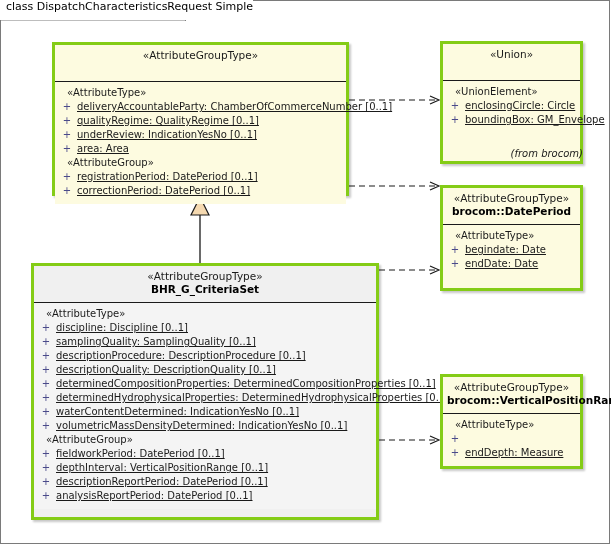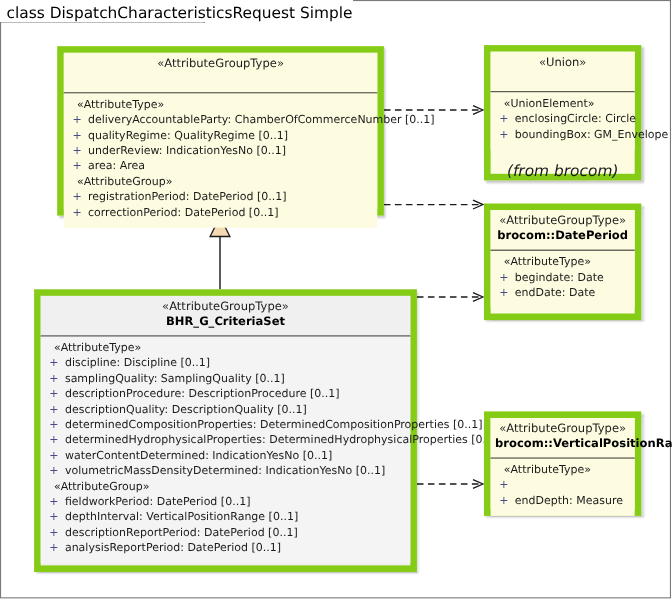--- a/index.html
+++ b/index.html
@@ -25,37 +25,37 @@
     border: 1px solid #7a7a7a;
     box-sizing: border-box;
     pointer-events: none;
   }
   .frame-tab {
     position: absolute;
     left: 0; top: 0;
     height: 20px;
     padding: 0 0 0 6px;
     display: flex;
-    align-items: flex-end;
-    font-size: 14px;
+    align-items: flex-start;
+    font-size: 11px;
     color: #000000;
     background: #ffffff;
     white-space: nowrap;
     box-sizing: border-box;
   }
   .frame-tab-shape {
     position: absolute;
     left: 0; top: 0;
     width: 210px; height: 21px;
   }
   
   .cls {
     position: absolute;
     box-sizing: border-box;
-    border: 6px solid #84cc16;
+    border: 3px solid #84cc16;
     background: #fdfbe0;
     box-shadow: 2px 2px 2px rgba(0,0,0,0.22);
   }
   .cls.gray {
     background: #f0f0f0;
   }
   .cls-head {
     box-sizing: border-box;
     border-bottom: 1px solid #1a1a1a;
     text-align: center;
@@ -100,28 +100,29 @@
     white-space: nowrap;
   }
   .attr .vis {
     width: 20px;
     text-align: center;
     color: #4a4a8a;
     flex: 0 0 20px;
   }
   .attr .txt {
     flex: 1 1 auto;
+    text-decoration: underline;
   }
   .from-note {
     position: absolute;
-    font-size: 14px;
+    font-size: 10px;
     font-style: italic;
     color: #1a1a1a;
     white-space: nowrap;
-    text-align: center;
+    text-align: right;
   }
   
   #links {
     position: absolute;
     left: 0; top: 0;
     width: 611px; height: 545px;
     pointer-events: none;
   }
 </style>
 </head>

